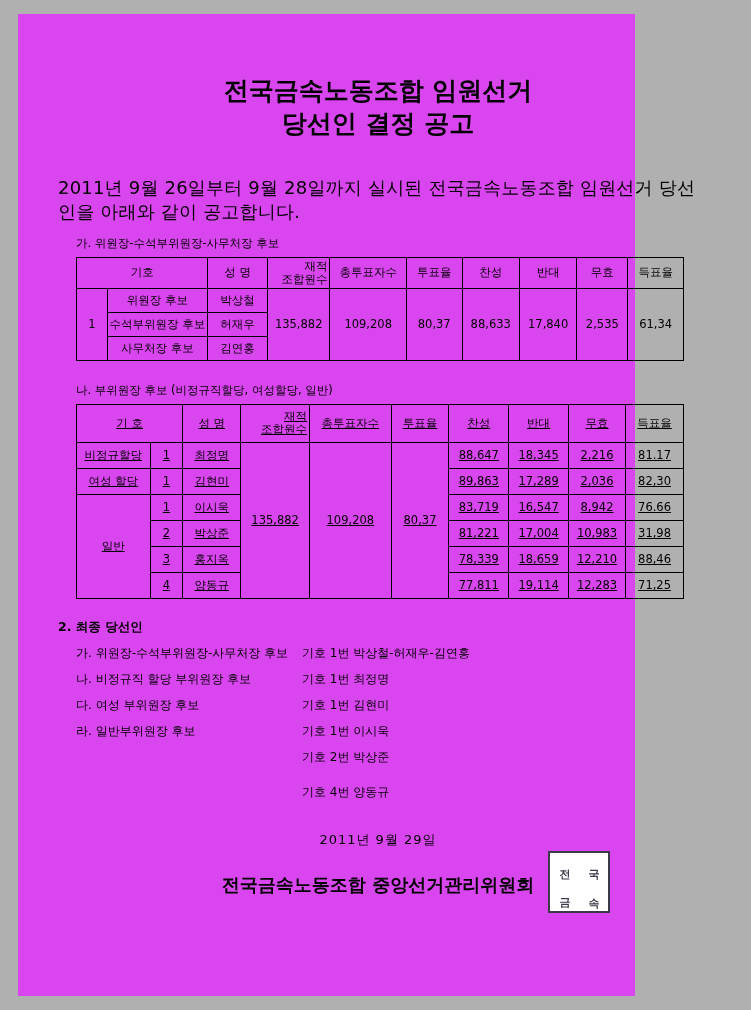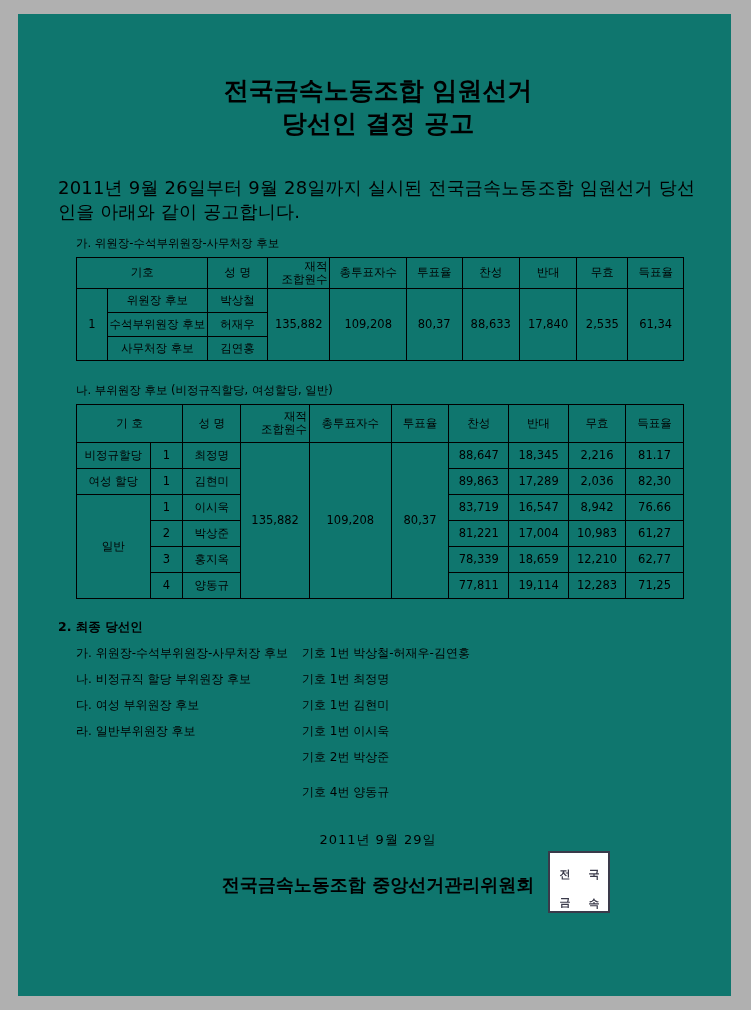--- a/index.html
+++ b/index.html
@@ -10,23 +10,23 @@
     width: 751px;
     height: 1010px;
     background: #b0b0b0;
     font-family: "DejaVu Sans", "Liberation Sans", sans-serif;
     overflow: hidden;
   }
   .page {
     position: absolute;
     left: 18px;
     top: 14px;
-    width: 713px;
+    width: 617px;
     height: 982px;
-    background: #0f766e;
+    background: #d946ef;
     box-sizing: border-box;
   }
   .inner {
     position: absolute;
     left: 40px;
     top: 0;
     width: 640px;
   }
   .title {
     text-align: center;
@@ -57,21 +57,21 @@
     color: #000;
   }
   table {
     border-collapse: collapse;
     margin-top: 6px;
     margin-left: 18px;
     font-size: 11.5px;
     color: #000;
   }
   table.t1 { width: 608px; }
-  table.t2 { width: 608px; }
+  table.t2 { width: 608px; text-decoration: underline; }
   td, th {
     border: 1px solid #000;
     text-align: center;
     padding: 2px 2px;
     font-weight: normal;
     white-space: nowrap;
   }
   table.t1 td { height: 19px; }
   table.t2 td { height: 19px; }
   .hdr-row td { height: 30px; }
@@ -228,29 +228,29 @@
         <td>16,547</td>
         <td>8,942</td>
         <td>76.66</td>
       </tr>
       <tr style="height:26px">
         <td>2</td>
         <td>박상준</td>
         <td>81,221</td>
         <td>17,004</td>
         <td>10,983</td>
-        <td>61,27</td>
+        <td>31,98</td>
       </tr>
       <tr style="height:26px">
         <td>3</td>
         <td>홍지옥</td>
         <td>78,339</td>
         <td>18,659</td>
         <td>12,210</td>
-        <td>62,77</td>
+        <td>88,46</td>
       </tr>
       <tr style="height:26px">
         <td>4</td>
         <td>양동규</td>
         <td>77,811</td>
         <td>19,114</td>
         <td>12,283</td>
         <td>71,25</td>
       </tr>
     </tbody>

